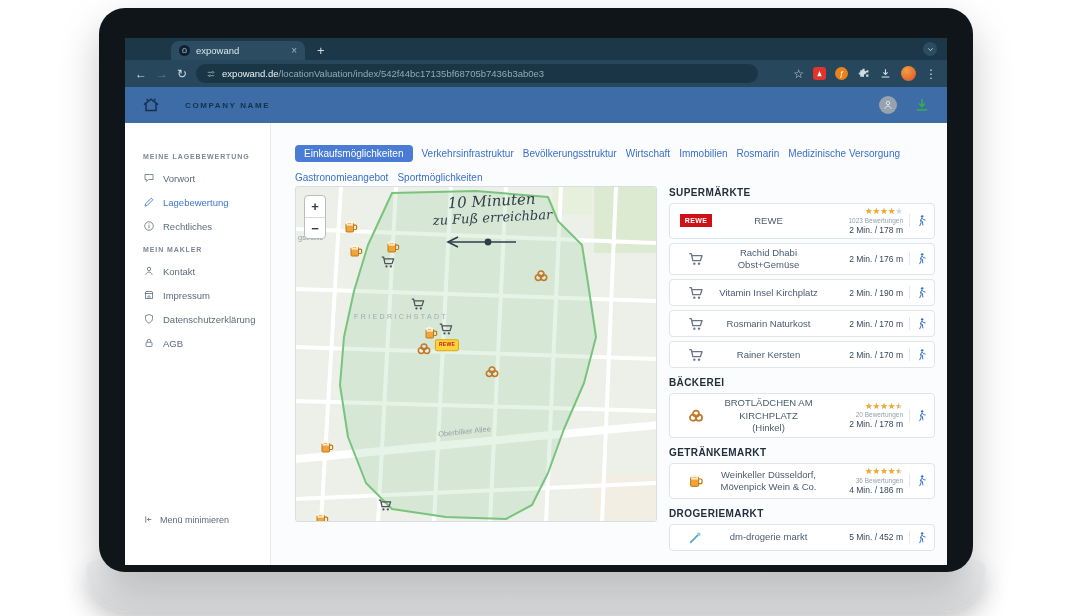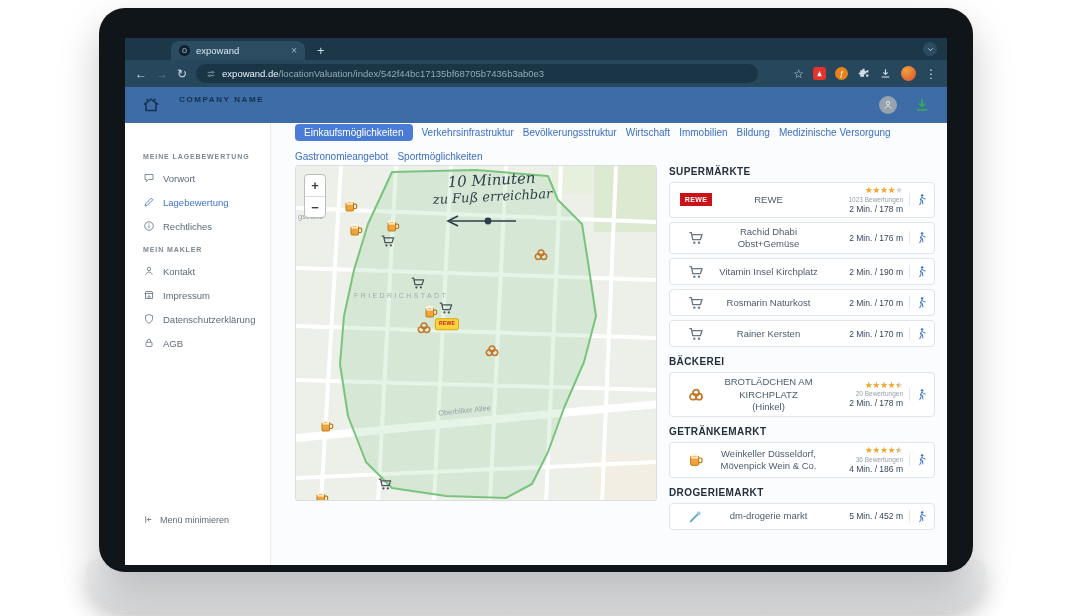--- a/index.html
+++ b/index.html
@@ -31,36 +31,36 @@
     gap:6px;padding:0 10px;font-size:9.5px;color:#94a9b5;white-space:nowrap;overflow:hidden}
   .url-domain{color:#eaf2f7;font-weight:normal}
   .url-right{margin-left:auto;display:flex;align-items:center;gap:9px}
   .ext-adobe{width:13px;height:13px;background:#e4332b;border-radius:3px;display:flex;align-items:center;justify-content:center}
   .ext-fx{width:13px;height:13px;background:#e8831c;border-radius:50%;color:#fff;font-size:8px;
     display:flex;align-items:center;justify-content:center;font-style:italic}
   .avatar-b{width:15px;height:15px;border-radius:50%;background:radial-gradient(circle at 35% 30%,#f2a03d,#d94f2b)}
 
   
   .site-header{height:36px;background:#3d6ca7;display:flex;align-items:center;padding:0 16px}
-  .logo{display:flex;align-items:flex-start;gap:18px}
+  .logo{display:flex;align-items:center;gap:24px}
   .logo-text{color:#14304e;font-size:8px;font-weight:bold;letter-spacing:1.6px}
   .hdr-right{margin-left:auto;display:flex;align-items:center;gap:16px}
   .hdr-avatar{width:18px;height:18px;border-radius:50%;background:#96a3ae;display:flex;align-items:center;justify-content:center}
 
   
   .bodyrow{display:flex;height:442px;background:#fbfcfd}
   .sidebar{width:146px;background:#fff;border-right:1px solid #e7eaee;display:flex;flex-direction:column;
     padding:30px 6px 0 18px;flex:0 0 auto}
   .sb-title{font-size:7px;font-weight:bold;color:#7b8794;letter-spacing:.9px;margin:0 0 12px}
   .sb-section{margin-bottom:14px}
   .sb-item{display:flex;align-items:center;gap:8px;font-size:9.5px;color:#5d6b79;margin-bottom:12px;cursor:default}
   .sb-item.active{color:#3f74c9}
   .sb-min{margin-top:auto;display:flex;align-items:center;gap:6px;font-size:9px;color:#5d6b79;padding-bottom:40px}
 
-  .main{flex:1;padding:1px 12px 0 24px;overflow:hidden}
+  .main{flex:1;padding:22px 12px 0 24px;overflow:hidden}
   .pills{display:flex;flex-wrap:wrap;gap:7px 9px;align-items:center;width:642px}
   .pill{font-size:10px;color:#3b6fc9;padding:3px 0;white-space:nowrap;cursor:default}
   .pill.active{background:#4a7cd6;color:#fff;padding:3px 9px;border-radius:4px}
   .h1row{margin:11px 0 10px}
   .h1row .t{font-size:20px;color:#2c3b4c;font-weight:bold}
   .h1row .s{font-size:12.5px;color:#3c4c5c;margin-left:5px}
   .content-row{display:flex;gap:12px}
 
   
   .map{position:relative;width:362px;height:336px;border:1px solid #d9dee2;border-radius:3px;
@@ -251,21 +251,21 @@
           </div>
         </aside>
 
         <main class="main">
           <nav class="pills">
               <span class="pill active">Einkaufsmöglichkeiten</span>
               <span class="pill">Verkehrsinfrastruktur</span>
               <span class="pill">Bevölkerungsstruktur</span>
               <span class="pill">Wirtschaft</span>
               <span class="pill">Immobilien</span>
-              <span class="pill">Bildung</span>
+              <span class="pill">Rosmarin</span>
               <span class="pill">Medizinische Versorgung</span>
               <span class="pill">Gastronomieangebot</span>
               <span class="pill">Sportmöglichkeiten</span>
             </nav>
 
 
           <div class="content-row">
 
             <div class="map">
               <svg class="map-art" width="362" height="336">

